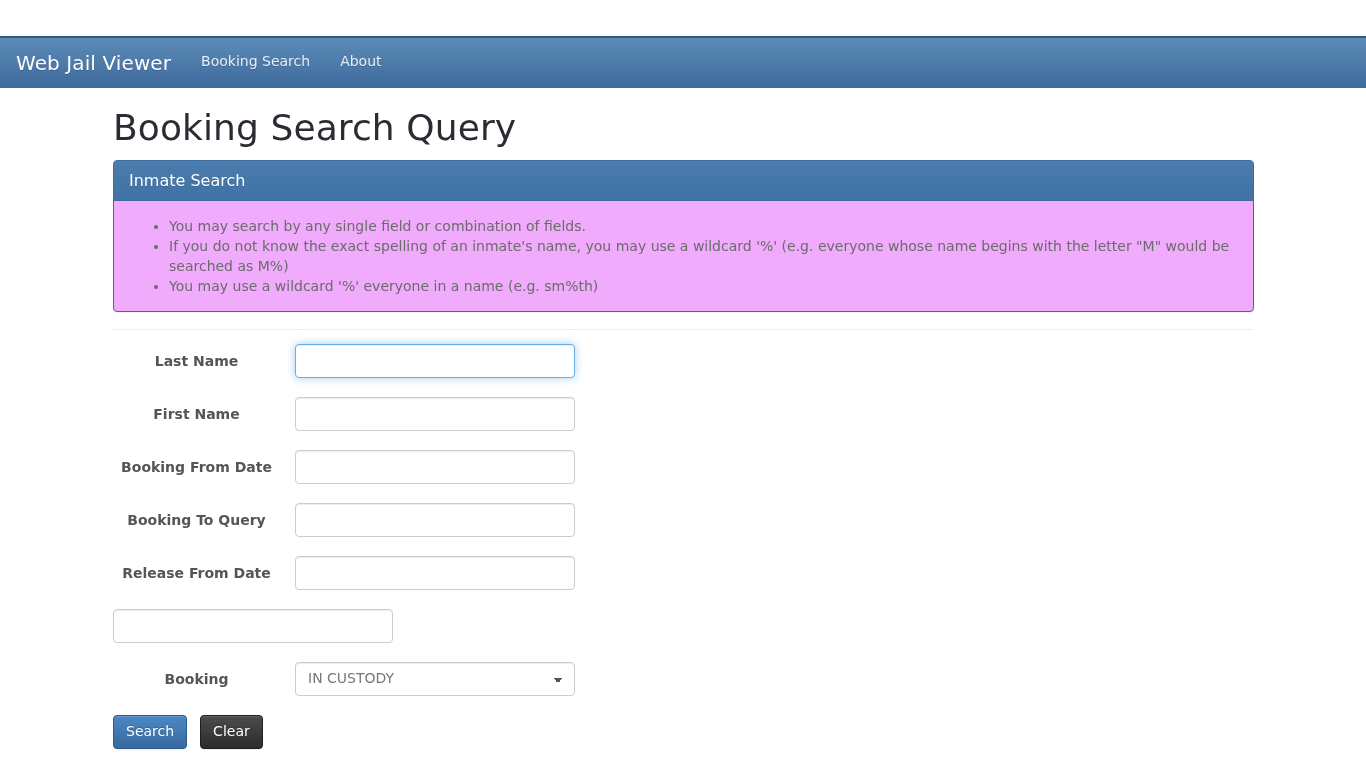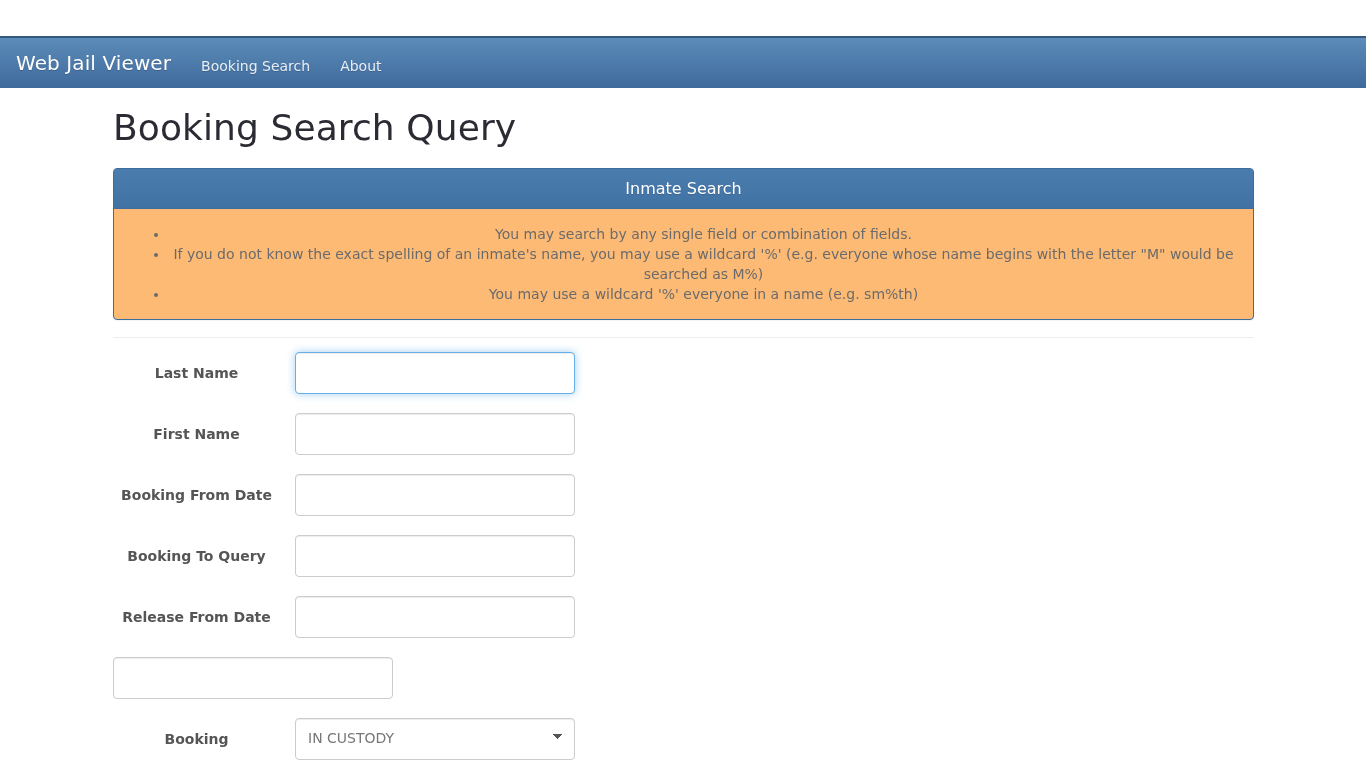--- a/index.html
+++ b/index.html
@@ -38,21 +38,21 @@
     letter-spacing: 0.1px;
   }
   .navbar-nav {
     display: flex;
     align-items: center;
     list-style: none;
     margin: 0;
     padding: 0;
     height: 50px;
   }
-  .navbar-nav li { height: 55px; display: flex; align-items: flex-end; }
+  .navbar-nav li { height: 55px; display: flex; align-items: flex-start; }
   .navbar-link {
     color: #e9eef4;
     font-size: 14px;
     text-decoration: none;
     padding: 0 15px;
     line-height: 50px;
     height: 50px;
     display: block;
     text-shadow: 0 1px 0 rgba(0,0,0,0.15);
   }
@@ -72,25 +72,24 @@
     margin: 20px 0 10px 0;
     padding: 0;
     letter-spacing: 0.1px;
   }
 
   
   .panel {
     width: 1141px;
     border: 1px solid #3c6d9e;
     border-radius: 4px;
-    background: #fdba74;
-    margin-top: 20px;
+    background: #f0abfc;
+    margin-top: 12px;
     box-shadow: 0 1px 1px rgba(0,0,0,0.05);
     overflow: hidden;
-    text-align: center;
   }
   .panel-heading {
     background-color: #4477aa;
     background-image: linear-gradient(to bottom, #4a7cae 0%, #4072a4 100%);
     border-bottom: 1px solid #3c6d9e;
     color: #ffffff;
     padding: 10px 15px;
     height: 40px;
   }
   .panel-title {
@@ -141,21 +140,21 @@
     font-weight: bold;
     font-size: 14px;
     color: #555555;
     line-height: 34px;
   }
   .form-field {
     width: 280px;
   }
   .form-control {
     width: 280px;
-    height: 42px;
+    height: 34px;
     padding: 6px 12px;
     font-size: 14px;
     font-family: "DejaVu Sans", "Liberation Sans", sans-serif;
     line-height: 1.42857;
     color: #555555;
     background-color: #ffffff;
     border: 1px solid #cccccc;
     border-radius: 4px;
     box-shadow: inset 0 1px 1px rgba(0,0,0,0.075);
     outline: none;

